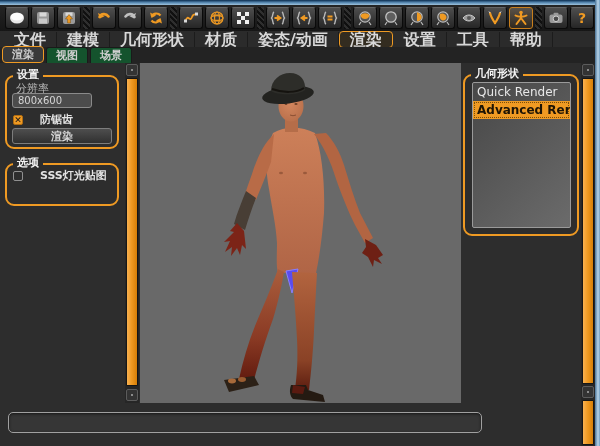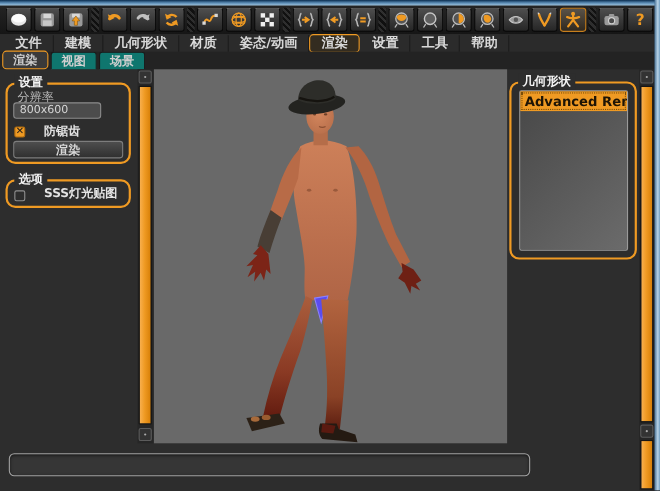--- a/index.html
+++ b/index.html
@@ -23,47 +23,47 @@
     border:1px solid #0a0a0a; border-top-color:#646464;
     display:flex; align-items:center; justify-content:center; }
   .tb-btn.selected { border:1px solid #c87f1d; background:linear-gradient(#5a5248,#30291f); }
   .tb-sep { width:7px; height:22px; flex:0 0 auto;
     background:repeating-linear-gradient(45deg,#0d0d0d 0 2px,#333 2px 4px); opacity:.8; }
   .tb-btn svg { display:block; }
 
   
   .menubar { position:absolute; left:0; top:31px; width:595px; height:16px;
     background:#2b2b2b; display:flex; align-items:center; padding-left:4px; }
-  .menu-item { padding:1px 10px; font-size:12px; font-weight:bold; color:#d8d8d8;
+  .menu-item { padding:1px 10px; font-size:16px; font-weight:bold; color:#d8d8d8;
     border-right:1px solid #1c1c1c; line-height:13px; }
   .menu-item.active { border:1px solid #ef9a23; border-radius:4px; background:#332c20; margin-right:1px; }
 
   
   .tabrow { position:absolute; left:0; top:47px; width:595px; height:16px;
     background:#232323; display:flex; align-items:flex-end; padding-left:2px; gap:2px; }
   .tab { padding:1px 9px; font-size:11px; font-weight:bold; color:#cfcfcf;
-    background:#0f766e; border:1px solid #1a1a1a; border-bottom:none;
+    background:#14532d; border:1px solid #1a1a1a; border-bottom:none;
     border-radius:3px 3px 0 0; line-height:13px; }
   .tab.active { border:1px solid #ef9a23; border-radius:4px; background:#3a3a3a; }
 
   
   .group { position:absolute; border:2px solid #ef9a23; border-radius:9px; background:transparent; }
   .group-title { position:absolute; top:-9px; left:6px; background:#2d2d2d; padding:0 4px;
     font-size:11px; font-weight:bold; color:#f4f4f4; line-height:14px; }
   .g-settings { left:5px; top:75px; width:114px; height:74px; }
-  .g-options  { left:5px; top:163px; width:114px; height:26px; }
+  .g-options  { left:5px; top:163px; width:114px; height:43px; }
   .g-modes    { left:463px; top:74px; width:116px; height:162px; }
 
   .res-label { position:absolute; left:16px; top:81px; color:#b9b9b9; font-size:11px; }
   .res-input { position:absolute; left:12px; top:93px; width:80px; height:15px;
     background:#4c4c4c; border:1px solid #8a8a8a; border-radius:3px;
     color:#d5d5d5; font-size:10px; padding:0 5px; font-family:inherit; }
   .chk-row { position:absolute; display:flex; align-items:center; gap:5px; }
   .chk-row.aa { left:13px; top:112px; }
-  .chk-row.sss { left:13px; top:168px;align-items:flex-end; }
+  .chk-row.sss { left:13px; top:168px; }
   .checkbox { width:10px; height:10px; border-radius:2px; display:flex;
     align-items:center; justify-content:center; font-size:9px; font-weight:bold; }
   .checkbox.checked { background:#ef9a23; color:#1a1a1a; border:1px solid #b06c10; }
   .checkbox.unchecked { background:#2d2d2d; border:1px solid #909090; color:transparent; }
   .chk-label { color:#e3e3e3; font-size:11px; font-weight:bold;margin-left:12px; }
   .render-btn { position:absolute; left:12px; top:128px; width:100px; height:16px;
     background:linear-gradient(#4e4e4e,#303030); border:1px solid #7d7d7d; border-radius:3px;
     color:#d8d8d8; font-size:11px; font-weight:bold; font-family:inherit; line-height:13px; }
 
   
@@ -373,20 +373,21 @@
 <div class="vscroll vs-left">
   <div class="vs-btn" style="top:1px"></div>
   <div class="vs-thumb" style="top:15px;height:308px"></div>
   <div class="vs-btn" style="top:326px"></div>
 </div>
 
 <div class="group g-modes">
   <span class="group-title">几何形状</span>
 </div>
 <div class="mode-list">
+  <div class="mode-item">Quick Render</div>
   <div class="mode-item selected">Advanced Render</div>
 </div>
 
 <div class="vscroll vs-right">
   <div class="vs-btn" style="top:1px"></div>
   <div class="vs-thumb" style="top:15px;height:306px"></div>
   <div class="vs-btn" style="top:323px"></div>
   <div class="vs-thumb" style="top:337px;height:45px"></div>
 </div>
 

